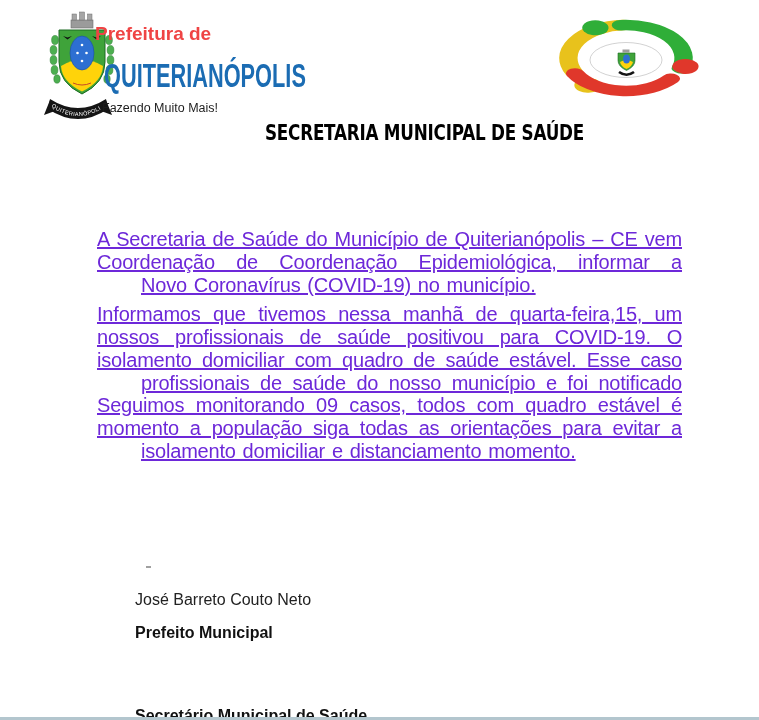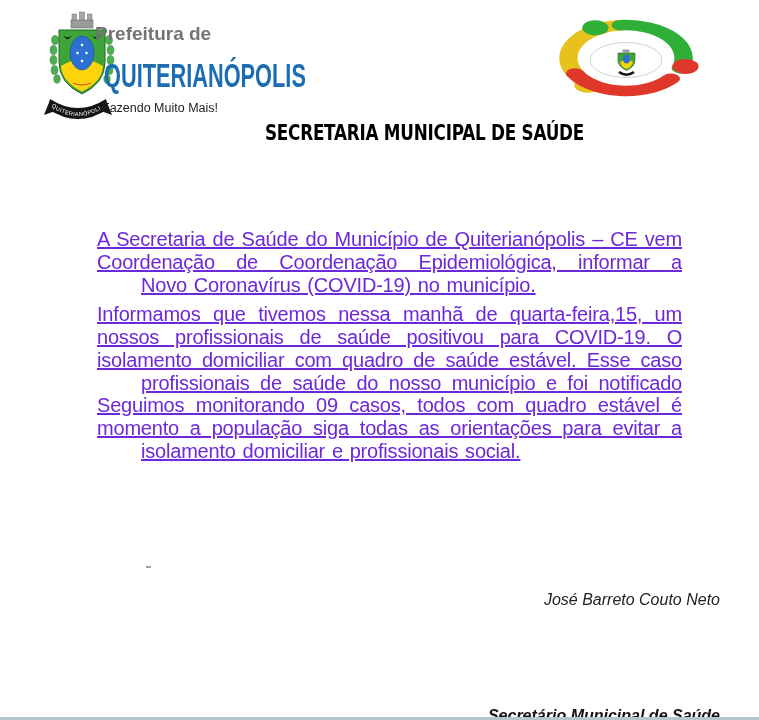--- a/index.html
+++ b/index.html
@@ -4,21 +4,21 @@
 <style>
   html,body{margin:0;padding:0;background:#fff;}
   #page{
     position:relative;width:759px;height:720px;background:#ffffff;
     font-family:"Liberation Sans",sans-serif;color:#1c1c1c;overflow:hidden;
   }
   
   .crest-svg{position:absolute;left:40px;top:6px;}
   .brand-line1{
     position:absolute;left:95px;top:23px;font-size:19px;font-weight:bold;
-    color:#737373;white-space:nowrap;letter-spacing:0px;
+    color:#ef4444;white-space:nowrap;letter-spacing:0px;
   }
   .brand-line2{
     position:absolute;left:104px;top:56px;font-size:34px;font-weight:bold;
     color:#1b6cb3;white-space:nowrap;transform:scaleX(0.64);transform-origin:left top;
     letter-spacing:0px;
   }
   .brand-tagline{
     position:absolute;left:102px;top:101px;font-size:12.5px;font-weight:normal;
     color:#1d1d1d;white-space:nowrap;
   }
@@ -36,22 +36,22 @@
     color:#6d28d9;
     text-decoration:underline;
   }
   .para .jline{text-align:justify;text-align-last:justify;height:23px;overflow:hidden;}
   .para .jline.last{text-align-last:left;margin-left:44px;}
   #para-1{top:228px;}
   #para-2{top:303px;}
   #para-3{top:394px;}
   
   .sig-line{
-    position:absolute;left:135px;width:585px;text-align:right;
-    font-size:16px;color:#222;white-space:nowrap;font-style:italic;
+    position:absolute;left:135px;width:585px;text-align:left;
+    font-size:16px;color:#222;white-space:nowrap;
   }
   .sig-role{font-weight:bold;color:#111;}
   #sig-name-1{top:591px;}
   #sig-role-1{top:624px;}
   #sig-name-2{top:657px;}
   #sig-role-2{top:689px;margin-top:18px;}
   
   .stray-mark{position:absolute;left:146px;top:566px;width:5px;height:2px;background:#8f8f8f;opacity:.85;}
   .bottom-edge{position:absolute;left:0;bottom:0;width:759px;height:3px;background:#b3c6ce;}
 </style>
@@ -150,22 +150,23 @@
     </div>
   <div class="para" id="para-2">
       <div class="jline">Informamos que tivemos nessa manhã de quarta-feira,15, um caso positivo. Um dos</div>
       <div class="jline">nossos profissionais de saúde positivou para COVID-19. O mesmo encontra-se em</div>
       <div class="jline">isolamento domiciliar com quadro de saúde estável. Esse caso trabalha na equipe de</div>
       <div class="jline last">profissionais de saúde do nosso município e foi notificado em outra cidade.</div>
     </div>
   <div class="para" id="para-3">
       <div class="jline">Seguimos monitorando 09 casos, todos com quadro estável é importante que nesse</div>
       <div class="jline">momento a população siga todas as orientações para evitar a progressão dessa</div>
-      <div class="jline last">isolamento domiciliar e profissionais social.</div>
+      <div class="jline last">isolamento domiciliar e distanciamento momento.</div>
     </div>
 
   <div class="stray-mark"></div>
 
   <div class="sig-line" id="sig-name-1">José Barreto Couto Neto</div>
+  <div class="sig-line sig-role" id="sig-role-1">Prefeito Municipal</div>
   <div class="sig-line sig-role" id="sig-role-2">Secretário Municipal de Saúde</div>
 
   <div class="bottom-edge"></div>
 </div>
 
 </body></html>

